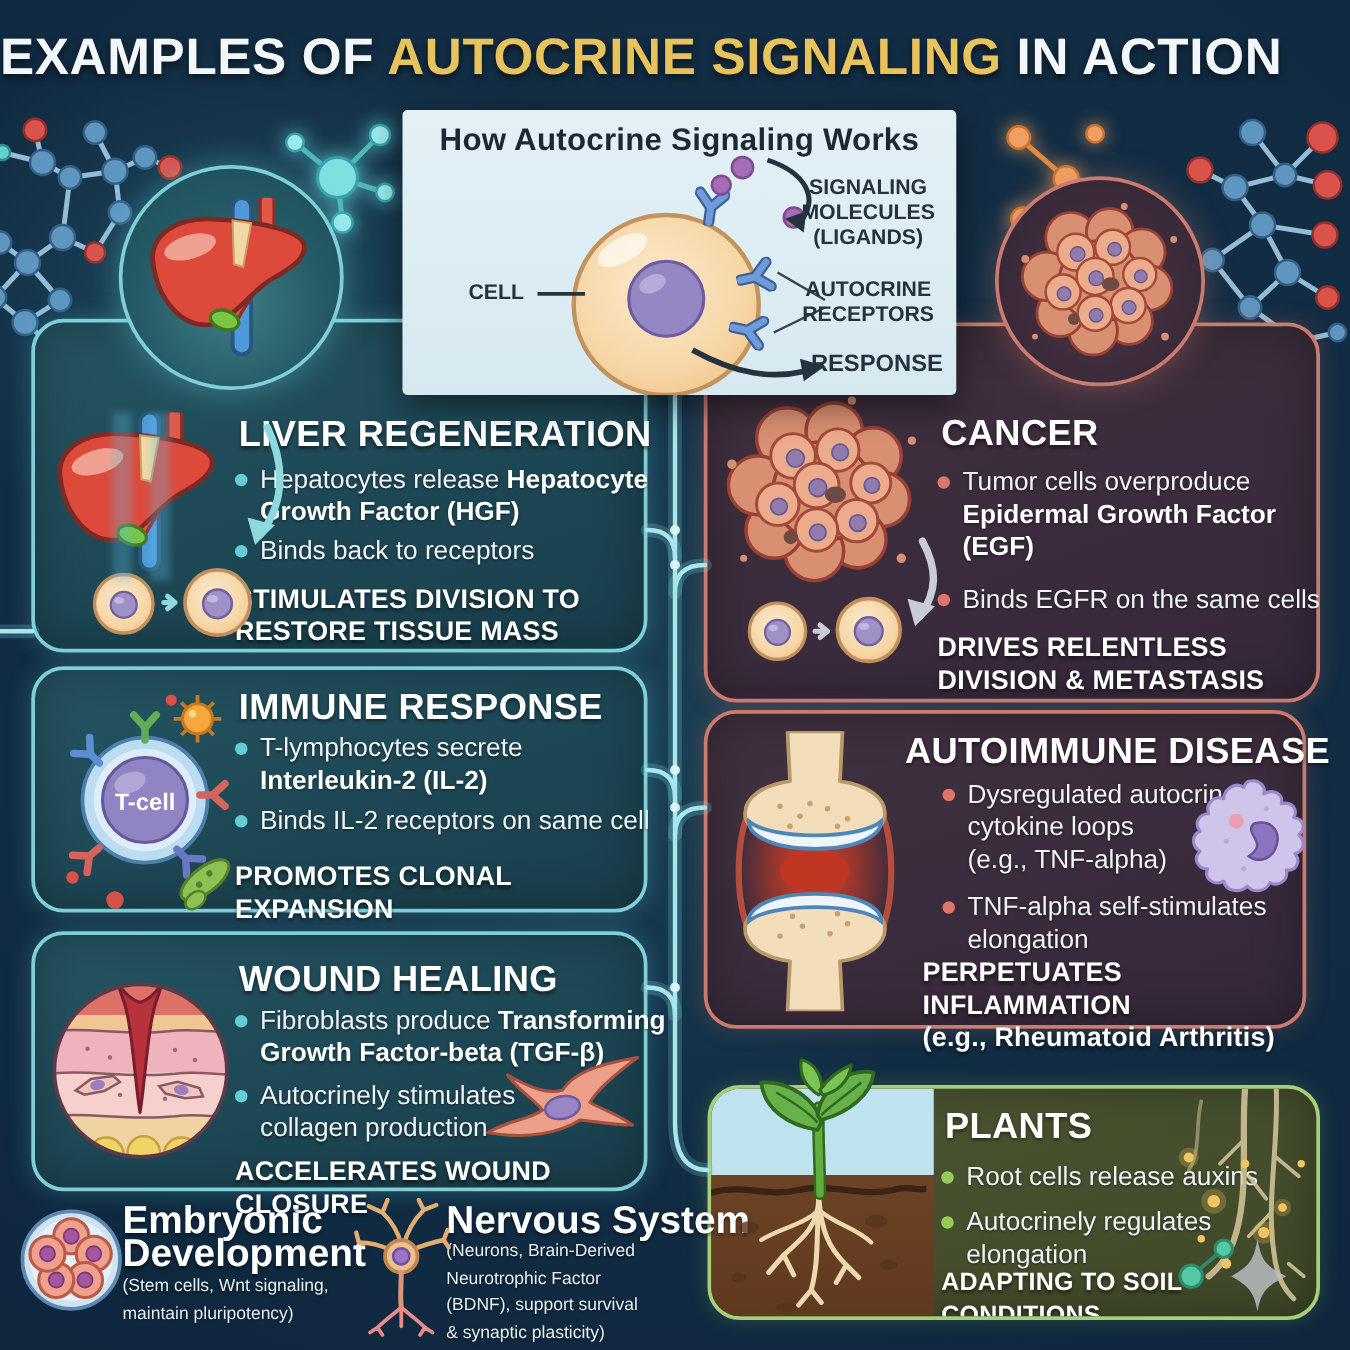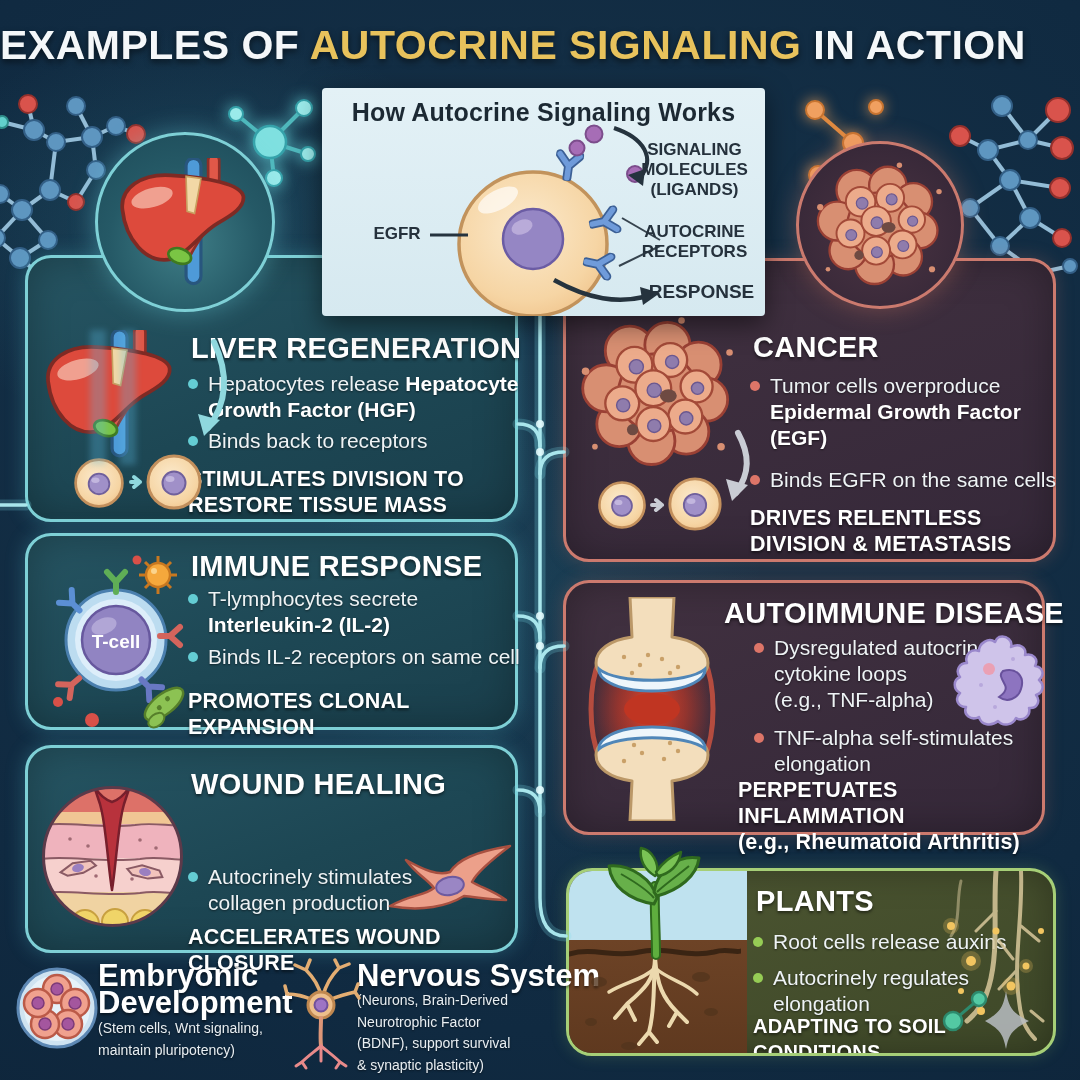--- a/index.html
+++ b/index.html
@@ -365,20 +365,24 @@
           <circle cx="6" cy="-2" r="2.5" fill="#567f2a"></circle>
       </g>
       <circle cx="103" cy="18" r="4.5" fill="#d85048"></circle>
       <circle cx="24" cy="160" r="5" fill="#d85048"></circle>
       <circle cx="58" cy="178" r="7" fill="#d85048"></circle>
     </svg>
   </div>
 
   <div class="panel teal" style="left:25px;top:745px;width:493px;height:208px">
     <div class="ptitle" style="left:163px;top:20px">WOUND HEALING</div>
+    <div class="bullet" style="left:160px;top:56px">
+      <span class="dot cyan"></span>
+      <span class="btext" style="width:345px"><span>Fibroblasts produce </span><b>Transforming Growth Factor-beta (TGF-β)</b></span>
+    </div>
     <div class="bullet" style="left:160px;top:116px">
       <span class="dot cyan"></span>
       <span class="btext pre">Autocrinely stimulates
 collagen production</span>
     </div>
     <div class="pfoot" style="left:160px;top:176px">ACCELERATES WOUND CLOSURE</div>
     <svg class="abs" width="145" height="145" style="left:12px;top:36px">
       <defs>
           <clipPath id="woundClip">
             <circle cx="72.5" cy="72.5" r="69"></circle>
@@ -445,21 +449,21 @@
     <svg class="abs" width="220" height="250" style="left:12px;top:52px">
       <use href="#sym-tumor" x="0" y="0" width="160" height="160"></use>
       <path d="M160,120 C172,142 172,160 158,180" fill="none" stroke="#c9ccd4" stroke-width="6" stroke-linecap="round"></path>
       <path d="M170,172 L154,188 L148,166 Z" fill="#c9ccd4"></path>
       <use href="#sym-cell" x="18" y="166" width="52" height="52"></use>
       <use href="#sym-cell" x="88" y="162" width="58" height="58"></use>
       <path d="M74,192 L84,192 M84,192 L78,187 M84,192 L78,197" stroke="#c9ccd4" stroke-width="4" fill="none" stroke-linecap="round"></path>
     </svg>
   </div>
 
-  <div class="panel red" style="left:563px;top:580px;width:482px;height:255px">
+  <div class="panel red" style="left:563px;top:568px;width:482px;height:255px">
     <div class="ptitle" style="left:158px;top:14px">AUTOIMMUNE DISEASE</div>
     <div class="bullet" style="left:188px;top:52px">
       <span class="dot coral"></span>
       <span class="btext pre">Dysregulated autocrine
 cytokine loops
 (e.g., TNF-alpha)</span>
     </div>
     <div class="bullet" style="left:188px;top:142px">
       <span class="dot coral"></span>
       <span class="btext pre">TNF-alpha self-stimulates
@@ -606,21 +610,21 @@
       <path d="M292,40 C322,50 334,70 318,90" fill="none" stroke="#25333e" stroke-width="4"></path>
       <path d="M321,98 L306,87 L323,81 Z" fill="#25333e"></path>
       <g stroke="#36434e" stroke-width="2">
         <line x1="300" y1="130" x2="338" y2="152"></line>
           <line x1="297" y1="178" x2="338" y2="158"></line>
       </g>
       <line x1="108" y1="147" x2="146" y2="147" stroke="#25333e" stroke-width="3"></line>
       <path d="M232,192 C268,212 296,215 322,209" fill="none" stroke="#25333e" stroke-width="4.5"></path>
       <path d="M338,205 L318,199 L321,217 Z" fill="#25333e"></path>
     </svg>
-    <div class="how-label" style="left:44px;top:136px;width:62px">EGFR</div>
+    <div class="how-label" style="left:44px;top:136px;width:62px">CELL</div>
     <div class="how-label" style="left:310px;top:134px;width:125px">AUTOCRINE
 RECEPTORS</div>
     <div class="how-label" style="left:310px;top:52px;width:125px">SIGNALING
 MOLECULES
 (LIGANDS)</div>
     <div class="how-label" style="left:322px;top:194px;width:115px;font-size:19px">RESPONSE</div>
   </div>
 
   <svg class="abs" width="84" height="84" style="left:15px;top:966px;z-index:2">
     <circle cx="42" cy="42" r="39" fill="#cfe3f1" stroke="#5d88b4" stroke-width="3"></circle>

